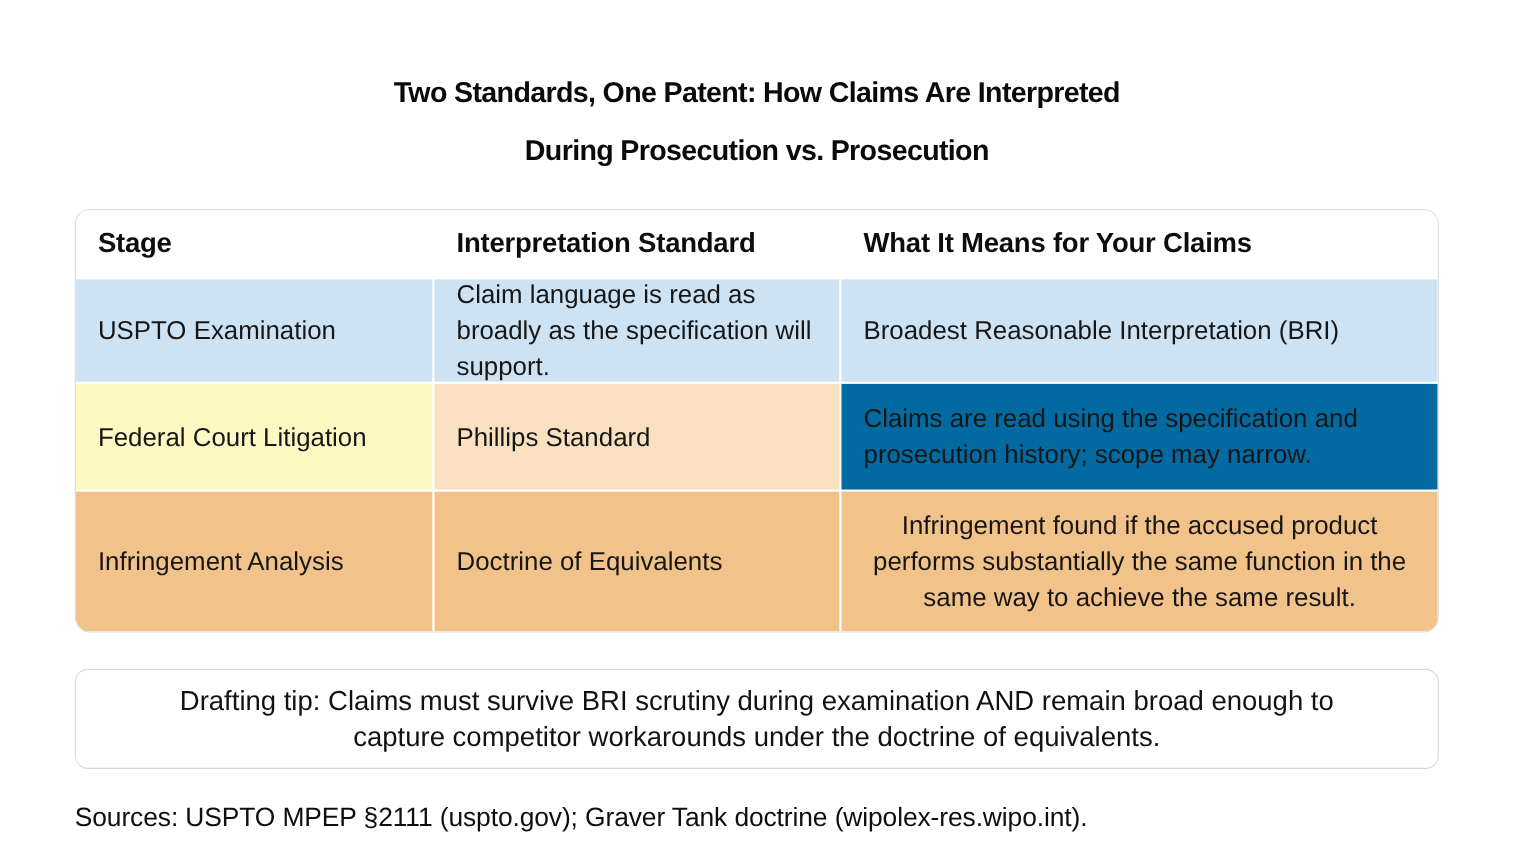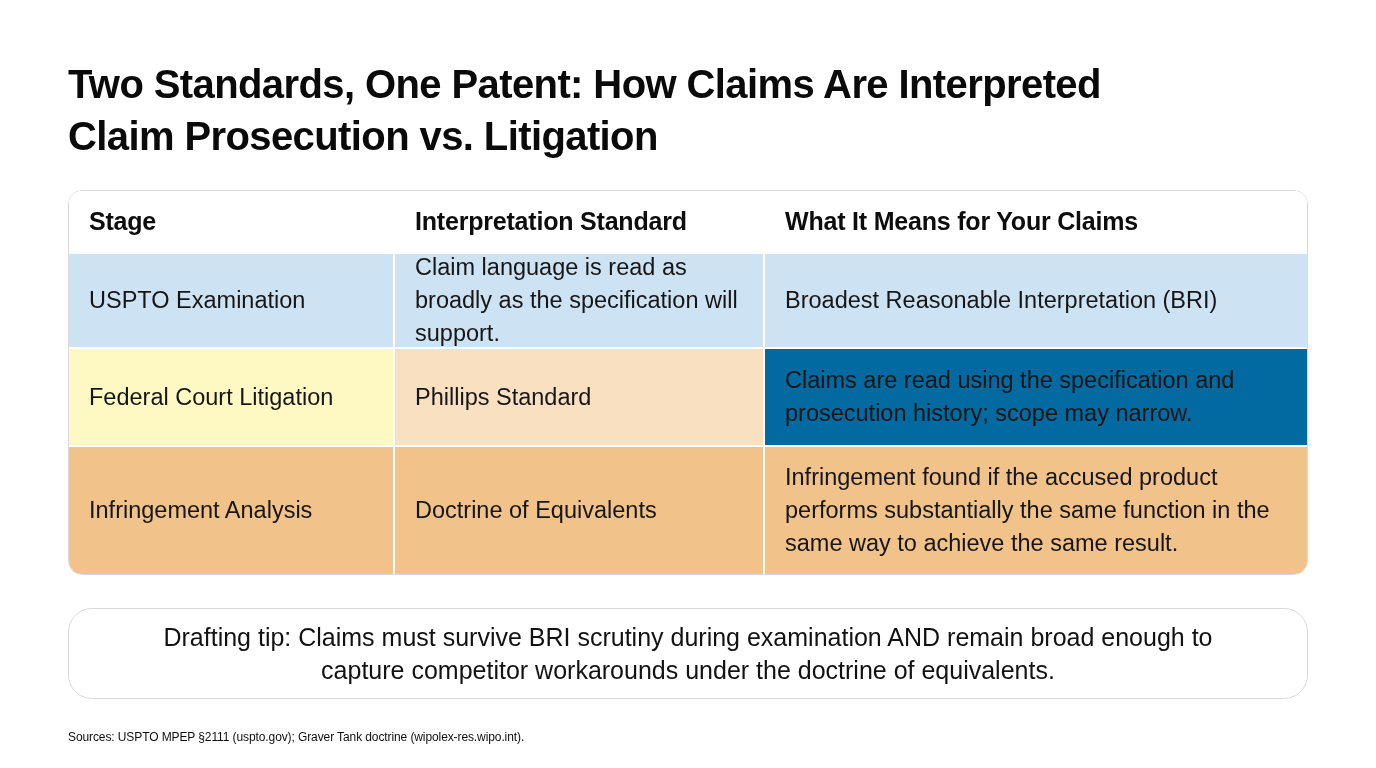--- a/index.html
+++ b/index.html
@@ -11,21 +11,22 @@
     overflow: hidden;
   }
   .page {
     position: relative;
     width: 1376px; height: 768px;
     background: #ffffff;
   }
   .title {
     margin: 58px auto 0 auto;
     width: 1240px;
-    font-size: 40px;
+    text-align: center;
+    font-size: 26px;
     font-weight: 700;
     line-height: 52px;
     letter-spacing: -0.6px;
     color: #0a0a0a;
   }
   .table-wrap {
     margin: 28px auto 0 auto;
     width: 1240px;
     border: 1.5px solid #d9d9d9;
     border-radius: 14px;
@@ -53,65 +54,65 @@
     font-weight: 700;
     color: #0d0d0d;
     letter-spacing: -0.2px;
   }
   .cell.meaning { padding-right: 20px; }
   .tip-box {
     margin: 33px auto 0 auto;
     width: 1240px;
     height: 91px;
     border: 1.5px solid #d9d9d9;
-    border-radius: 24px;
+    border-radius: 12px;
     background: #ffffff;
     display: flex;
     flex-direction: column;
     justify-content: center;
     text-align: center;
     font-size: 25px;
     line-height: 33px;
     color: #121212;
   }
   .sources {
     margin: 31px 0 0 68px;
-    font-size: 12px;
+    font-size: 24px;
     letter-spacing: -0.1px;
     color: #0e0e0e;
   }
 </style>
 </head>
 <body>
 
 <div class="page">
 
   <h1 class="title">
       <span style="display:block">Two Standards, One Patent: How Claims Are Interpreted</span>
-      <span style="display:block">Claim Prosecution vs. Litigation</span>
+      <span style="display:block">During Prosecution vs. Prosecution</span>
     </h1>
 
   <div class="table-wrap">
     <div class="grid">
 
       <div class="cell header">Stage</div>
       <div class="cell header">Interpretation Standard</div>
       <div class="cell header meaning">What It Means for Your Claims</div>
 
       <div class="cell" style="background-color: rgb(205, 227, 244);">USPTO Examination</div>
       <div class="cell meaning" style="background-color: rgb(205, 227, 244);">Claim language is read as broadly as the specification will support.</div>
       <div class="cell" style="background-color: rgb(205, 227, 244);">Broadest Reasonable Interpretation (BRI)</div>
 
       <div class="cell" style="background-color: #fef9c3;">Federal Court Litigation</div>
       <div class="cell" style="background-color: rgb(248, 224, 192);">Phillips Standard</div>
       <div class="cell meaning" style="background-color: #0369a1;">Claims are read using the specification and prosecution history; scope may narrow.</div>
 
       <div class="cell" style="background-color: rgb(241, 194, 137);">Infringement Analysis</div>
       <div class="cell" style="background-color: rgb(241, 194, 137);">Doctrine of Equivalents</div>
-      <div class="cell meaning" style="background-color: rgb(241, 194, 137);">Infringement found if the accused product performs substantially the same function in the same way to achieve the same result.</div>
+      <div class="cell meaning" style="background-color: rgb(241, 194, 137); text-align: center;">Infringement found if the accused product performs substantially the same function in the same way to achieve the same result.</div>
 
     </div>
   </div>
 
   <div class="tip-box">
     <div>Drafting tip: Claims must survive BRI scrutiny during examination AND remain broad enough to</div>
     <div>capture competitor workarounds under the doctrine of equivalents.</div>
   </div>
 
   <div class="sources">Sources: USPTO MPEP §2111 (uspto.gov); Graver Tank doctrine (wipolex-res.wipo.int).</div>

